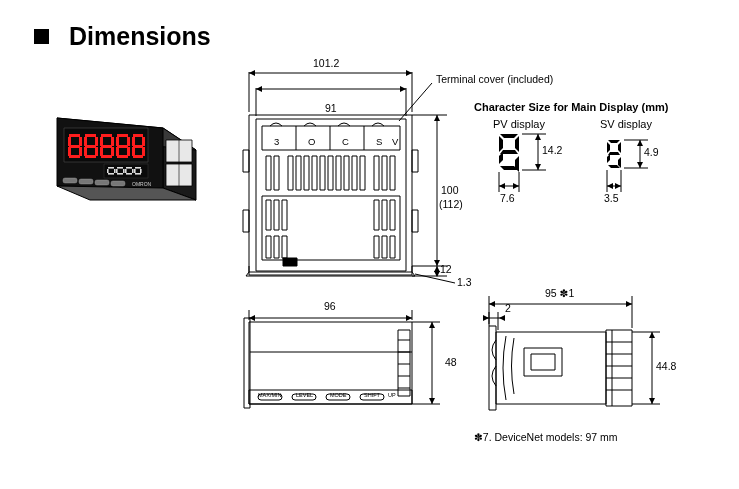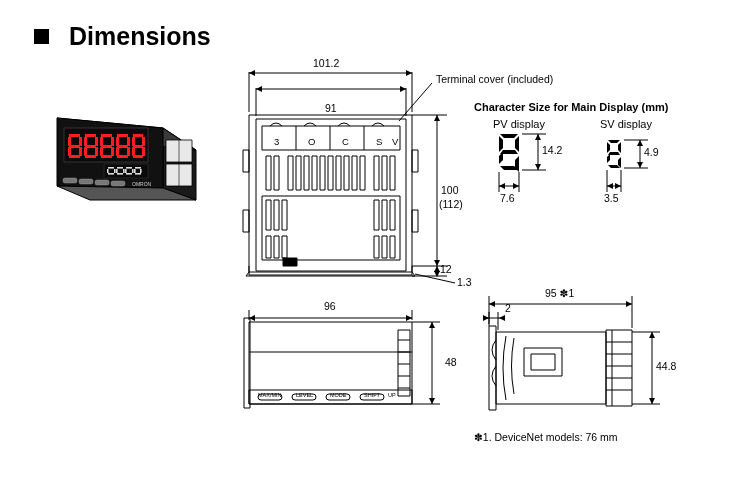--- a/index.html
+++ b/index.html
@@ -434,21 +434,21 @@
 
   <div class="lbl bold b11" style="left:474px; top:101px;">Character Size for Main Display (mm)</div>
   <div class="lbl b11" style="left:493px; top:118px;text-align:center;">PV display</div>
   <div class="lbl b11" style="left:600px; top:118px;">SV display</div>
 
   <div class="lbl" style="left:542px; top:145px;">14.2</div>
   <div class="lbl" style="left:500px; top:193px;">7.6</div>
   <div class="lbl" style="left:644px; top:147px;">4.9</div>
   <div class="lbl" style="left:604px; top:193px;">3.5</div>
 
-  <div class="lbl" style="left:474px; top:432px;">✽1. DeviceNet models: 76 mm</div>
+  <div class="lbl" style="left:474px; top:432px;">✽7. DeviceNet models: 97 mm</div>
 
   <div class="lbl sm" style="left:274px; top:137px;">3</div>
   <div class="lbl sm" style="left:308px; top:137px;">O</div>
   <div class="lbl sm" style="left:342px; top:137px;">C</div>
   <div class="lbl sm" style="left:376px; top:137px;">S</div>
   <div class="lbl sm" style="left:392px; top:137px;">V</div>
 
   <div class="lbl" style="left:258px; top:392px; font-size:5.5px;">MAX/MIN</div>
   <div class="lbl" style="left:296px; top:392px; font-size:5.5px;">LEVEL</div>
   <div class="lbl" style="left:330px; top:392px; font-size:5.5px;">MODE</div>

